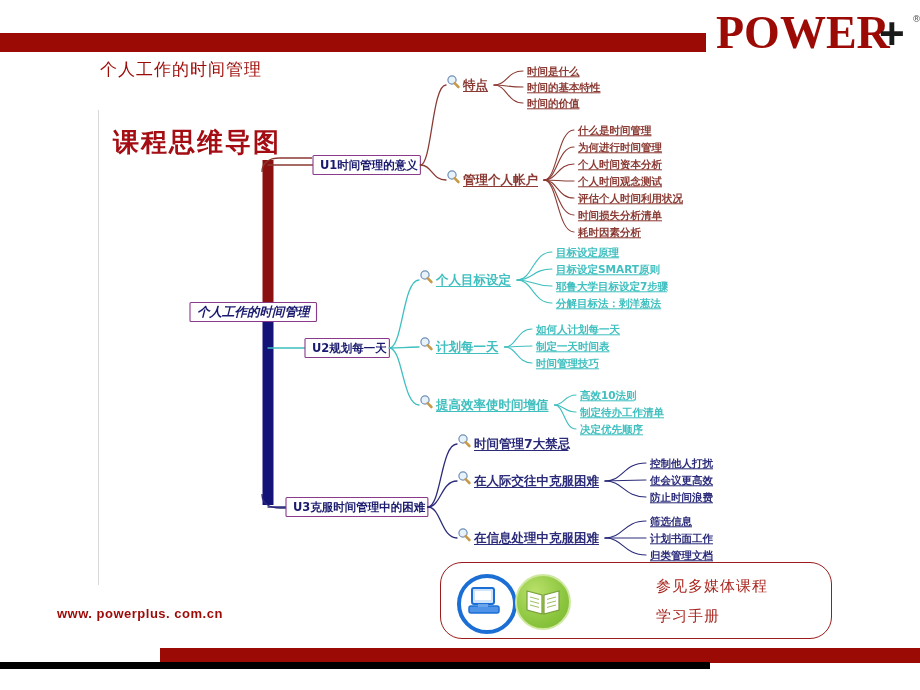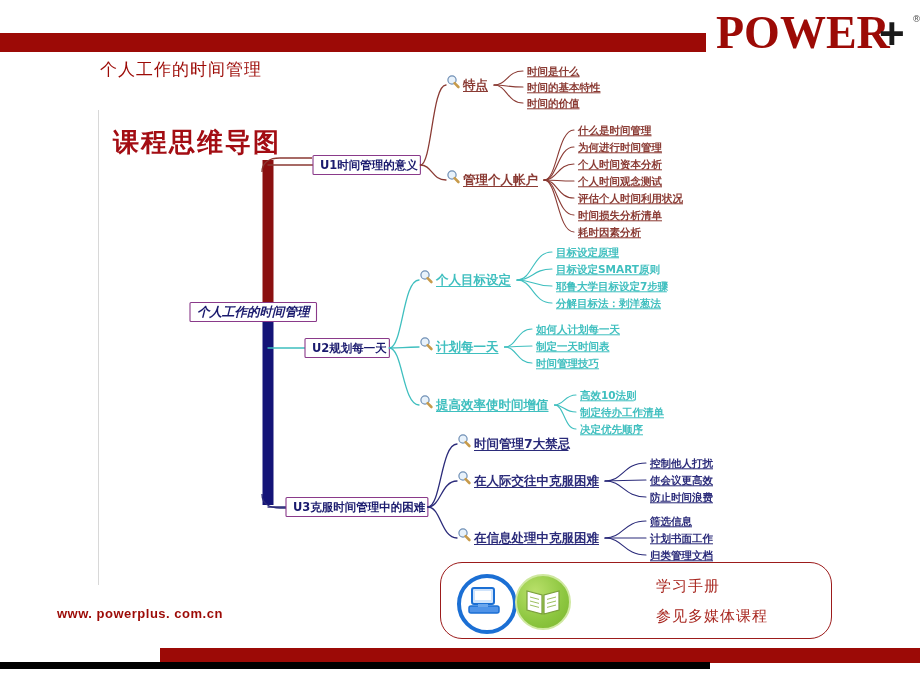--- a/index.html
+++ b/index.html
@@ -254,20 +254,20 @@
           <line x1="7" y1="15" x2="16" y2="17.4" stroke="#9cbf5e" stroke-width="1"></line>
           <line x1="7" y1="19" x2="16" y2="21.4" stroke="#9cbf5e" stroke-width="1"></line>
           <line x1="7" y1="23" x2="16" y2="25.4" stroke="#9cbf5e" stroke-width="1"></line>
           <line x1="24" y1="17.4" x2="33" y2="15" stroke="#9cbf5e" stroke-width="1"></line>
           <line x1="24" y1="21.4" x2="33" y2="19" stroke="#9cbf5e" stroke-width="1"></line>
           <line x1="24" y1="25.4" x2="33" y2="23" stroke="#9cbf5e" stroke-width="1"></line>
         </svg>
       </div>
     </div>
     <div class="callout-text">
+      <div>参见多媒体课程</div>
       <div>学习手册</div>
-      <div>参见多媒体课程</div>
     </div>
   </div>
 
   <div class="bottom-red"></div>
   <div class="bottom-black"></div>
 </div>
 
 </body></html>

